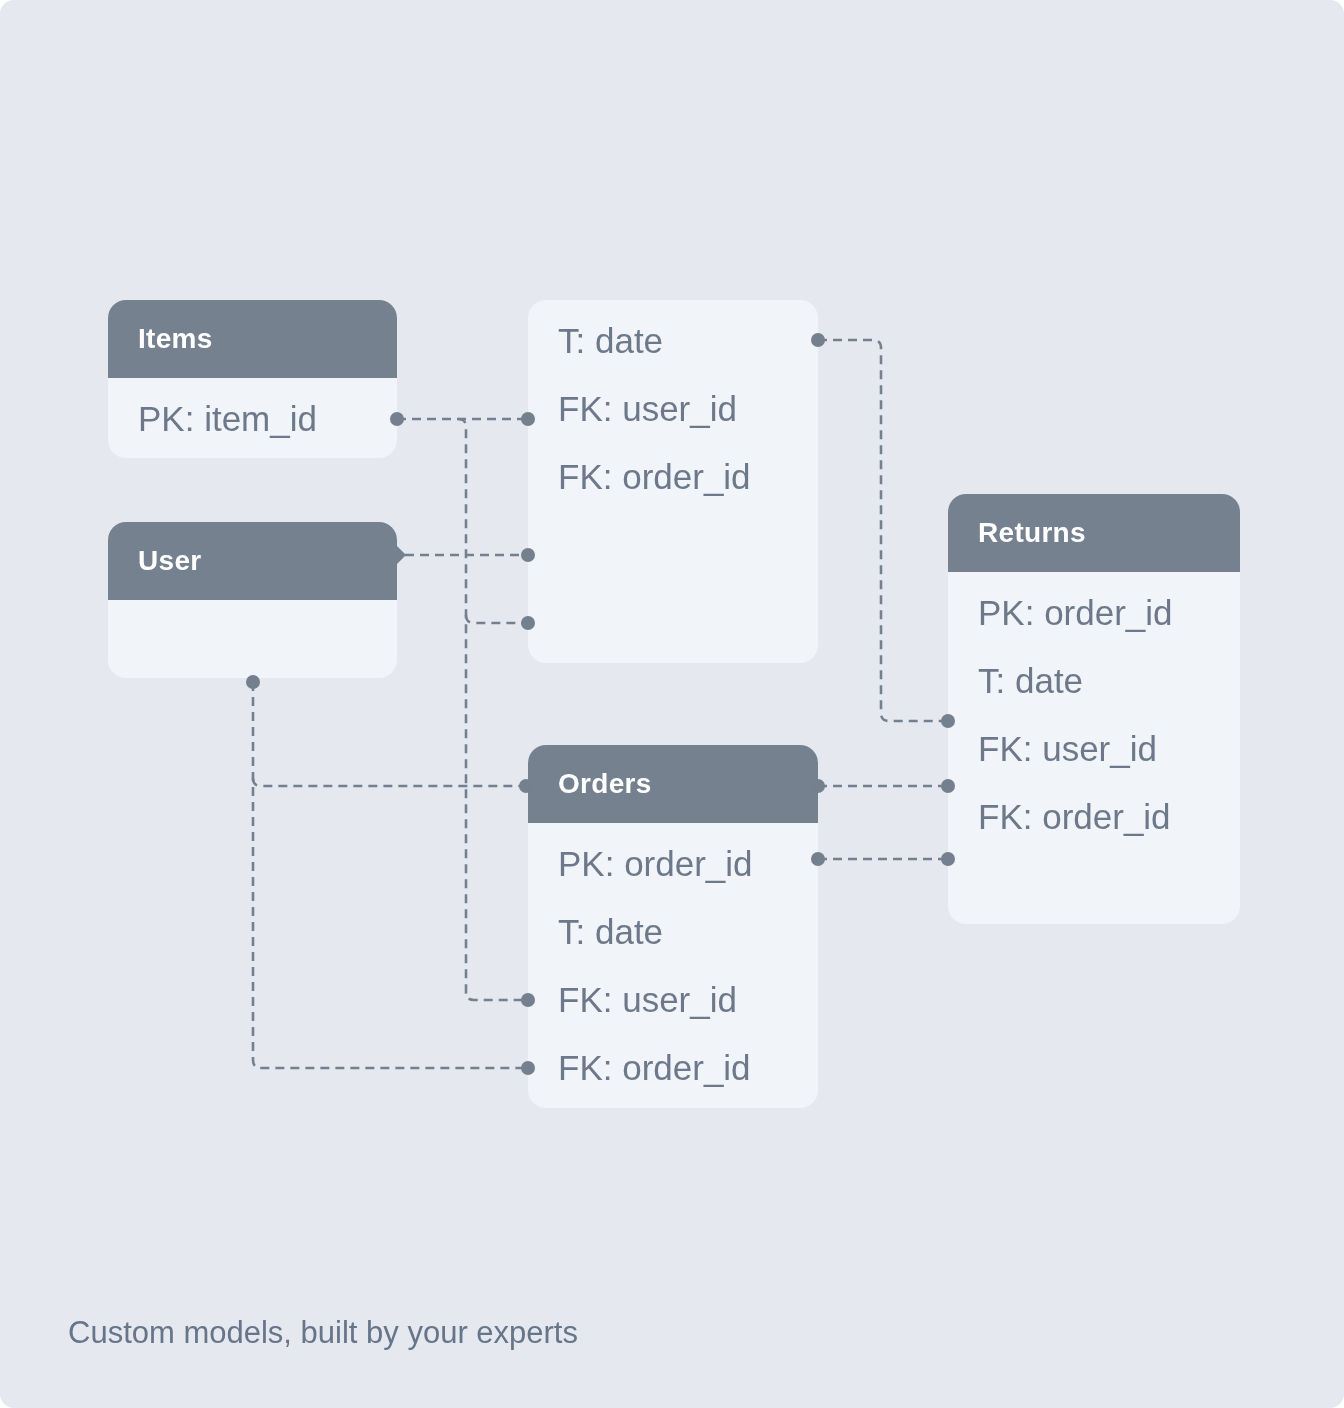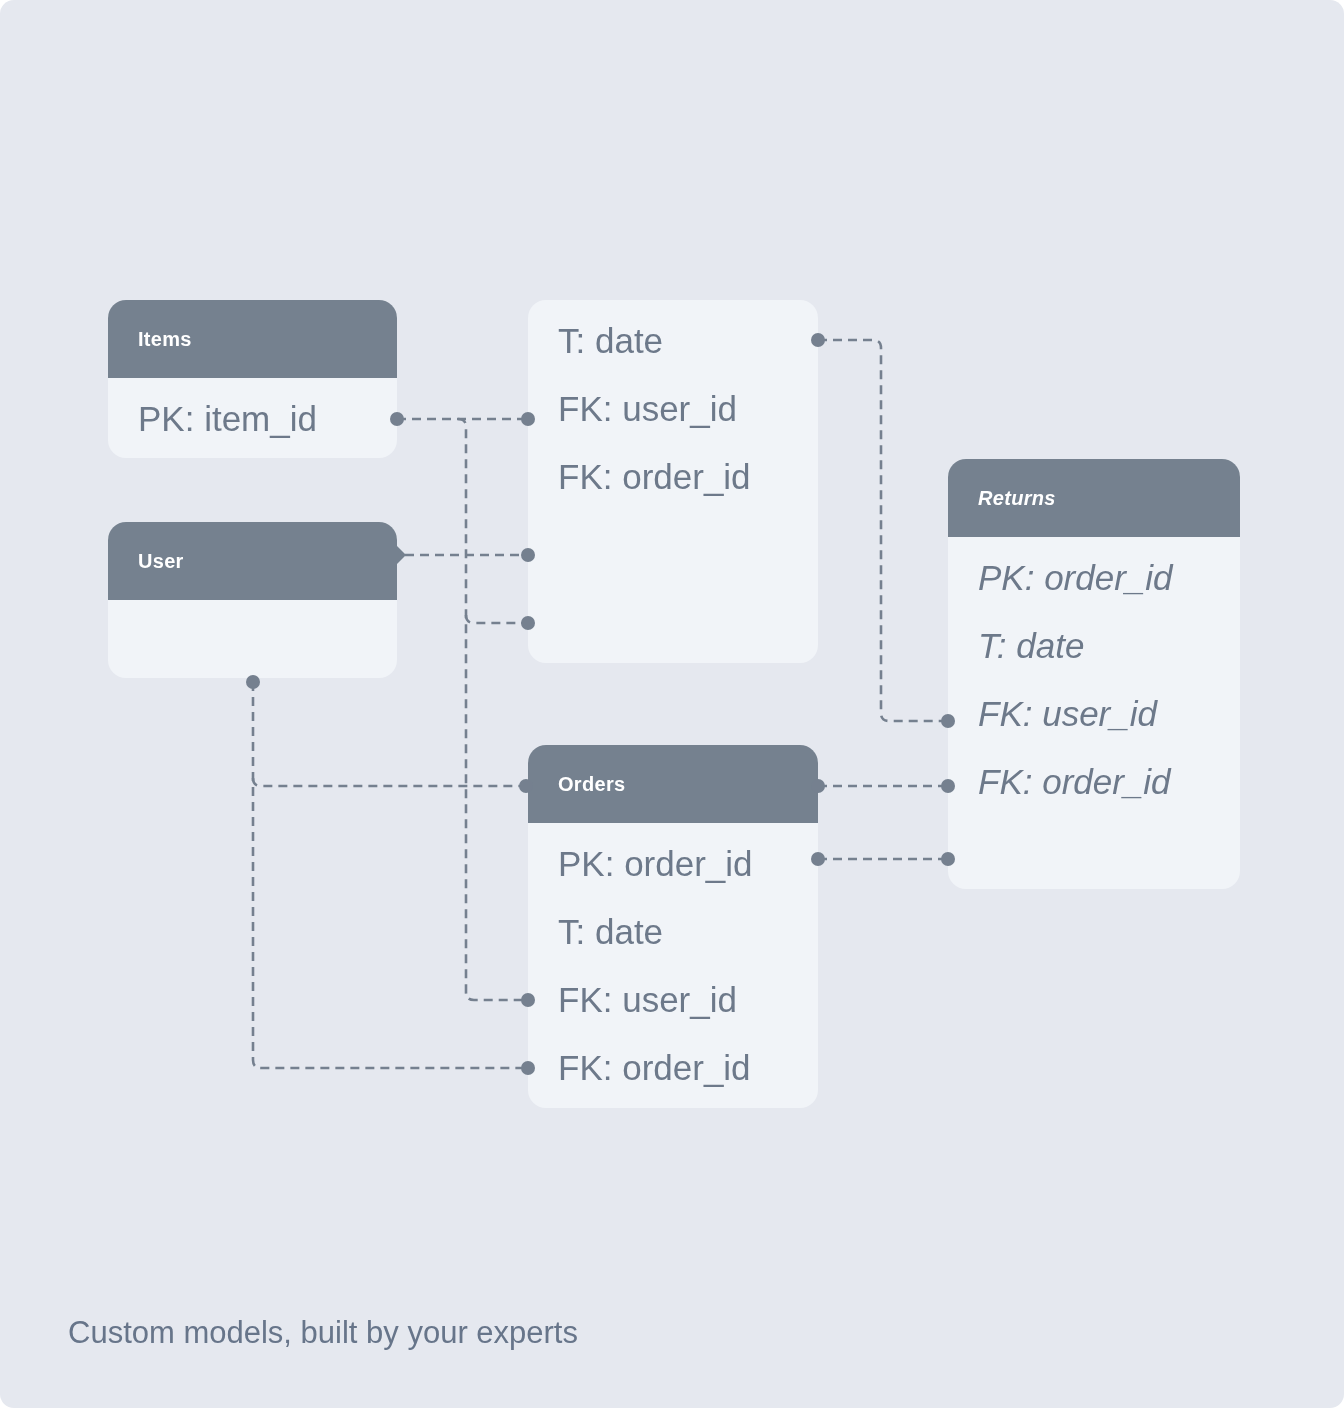--- a/index.html
+++ b/index.html
@@ -10,32 +10,32 @@
     font-family:"Liberation Sans",sans-serif;
   }
   .card{
     position:absolute;border-radius:18px;overflow:hidden;
     background:var(--card_body,#F1F4F8);
   }
   .card-header{
     height:78px;display:flex;align-items:center;padding-left:30px;
     background:var(--header,#75818F);
     color:var(--header_text,#FFFFFF);
-    font-weight:700;font-size:20px;letter-spacing:.3px;
+    font-weight:700;font-size:28px;letter-spacing:.3px;
   }
   .card-body{padding-top:7px;}
   .field-row{
     height:68px;display:flex;align-items:center;padding-left:30px;
     color:var(--field_text,#6D798A);font-size:35px;
   }
   #card-items  {left:108px;top:300px;width:289px;height:158px;}
   #card-user   {left:108px;top:522px;width:289px;height:156px;}
   #card-views  {left:528px;top:300px;width:290px;height:363px;}
   #card-orders {left:528px;top:745px;width:290px;height:363px;}
-  #card-returns{left:948px;top:459px;width:292px;height:430px;font-style:italic;}
+  #card-returns{left:948px;top:494px;width:292px;height:430px;}
   svg.connectors{position:absolute;left:0;top:0;z-index:5;pointer-events:none;}
   .conn{fill:none;stroke:var(--connector,#75808F);stroke-width:2.6;stroke-dasharray:9 6;}
   .dot{fill:var(--connector,#75808F);}
   .pointer{fill:var(--header,#75818F);}
   .caption{
     position:absolute;left:68px;top:1315px;
     font-size:31px;color:var(--caption_text,#67758A);
   }
 </style>
 </head>

